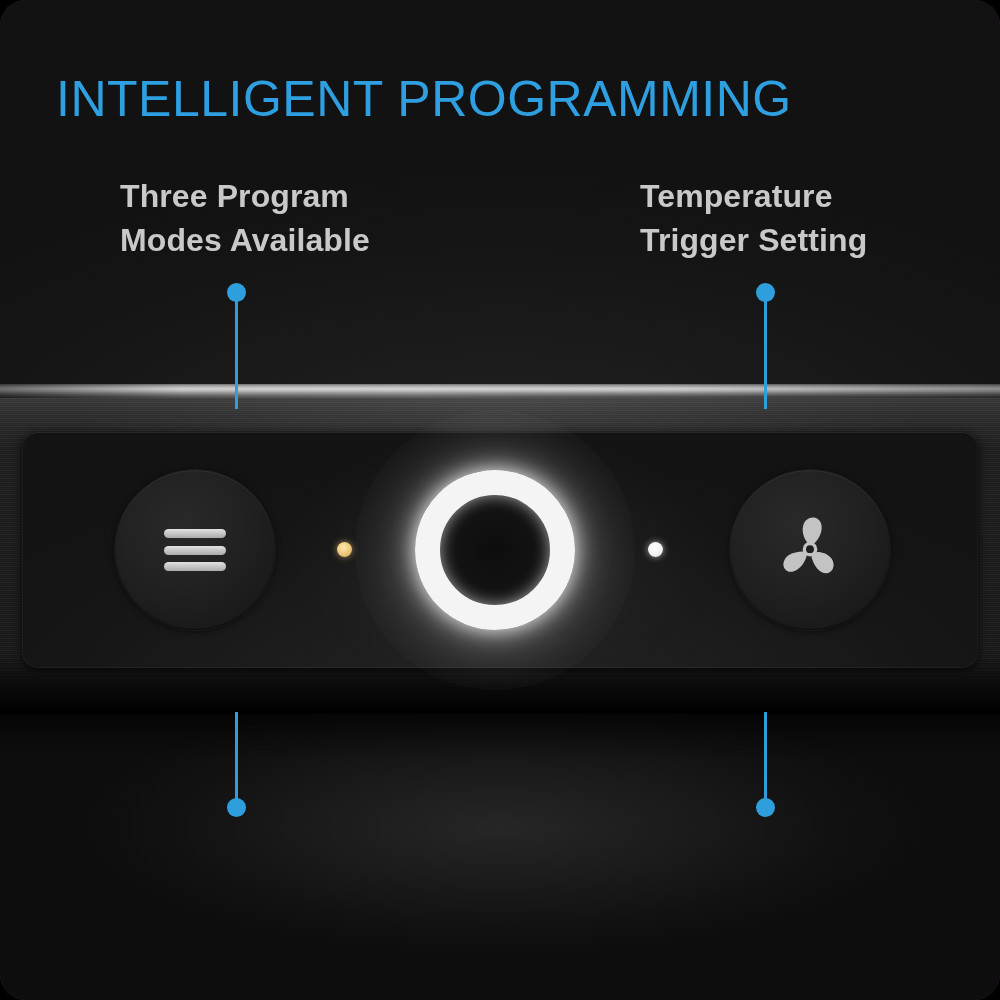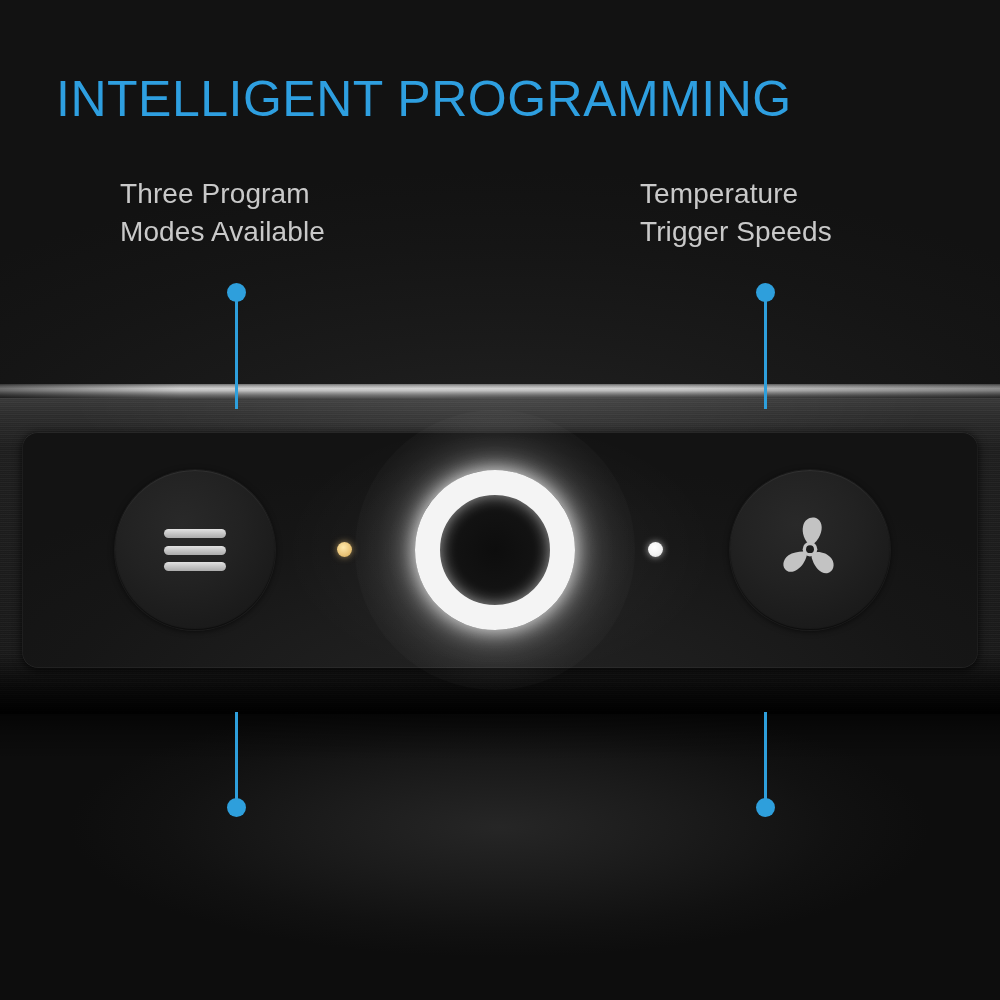--- a/index.html
+++ b/index.html
@@ -10,20 +10,21 @@
   body {
     font-family: "Liberation Sans", sans-serif;
   }
 
   #scene {
     position: relative;
     width: 1000px;
     height: 1000px;
     overflow: hidden;
     background: #701a75;
+    border-radius: 26px;
   }
 
   
   .bg-top {
     position: absolute;
     left: 0; top: 0; width: 1000px; height: 392px;
     background:
       radial-gradient(ellipse 720px 300px at 50% 120%, #232323 0%, #1a1a1a 45%, #151515 75%, #121212 100%),
       #151515;
   }
@@ -197,25 +198,25 @@
   #led-white {
     left: 648px;
     background: radial-gradient(circle at 42% 36%, #ffffff 0%, #f2f2f2 55%, #d8d8d8 100%);
     box-shadow: 0 0 7px rgba(255,255,255,.6);
   }
 
   
   .callout {
     position: absolute;
     color: #c9c9c9;
-    font-size: 28px;
+    font-size: 32px;
     line-height: 1.37;
     letter-spacing: .1px;
     white-space: pre-line;
-    font-weight: 400;
+    font-weight: 700;
   }
   #callout-tl { left: 120px; top: 175px; }
   #callout-tr { left: 640px; top: 175px; }
   #callout-bl { left: 120px; top: 850px; }
   #callout-br { left: 640px; top: 850px; }
 
   
   .leader { position: absolute; }
   .leader .dot {
     position: absolute;
@@ -323,15 +324,15 @@
     <div class="dot"></div>
   </div>
   <div class="leader" id="leader-br">
     <div class="stem"></div>
     <div class="dot"></div>
   </div>
 
   <div class="callout" id="callout-tl">Three Program
 Modes Available</div>
   <div class="callout" id="callout-tr">Temperature
-Trigger Speeds</div>
+Trigger Setting</div>
 
 </div>
 
 </body></html>

